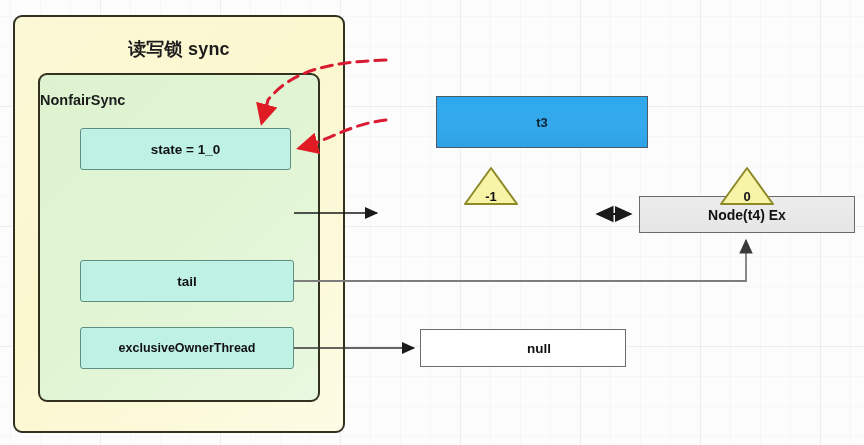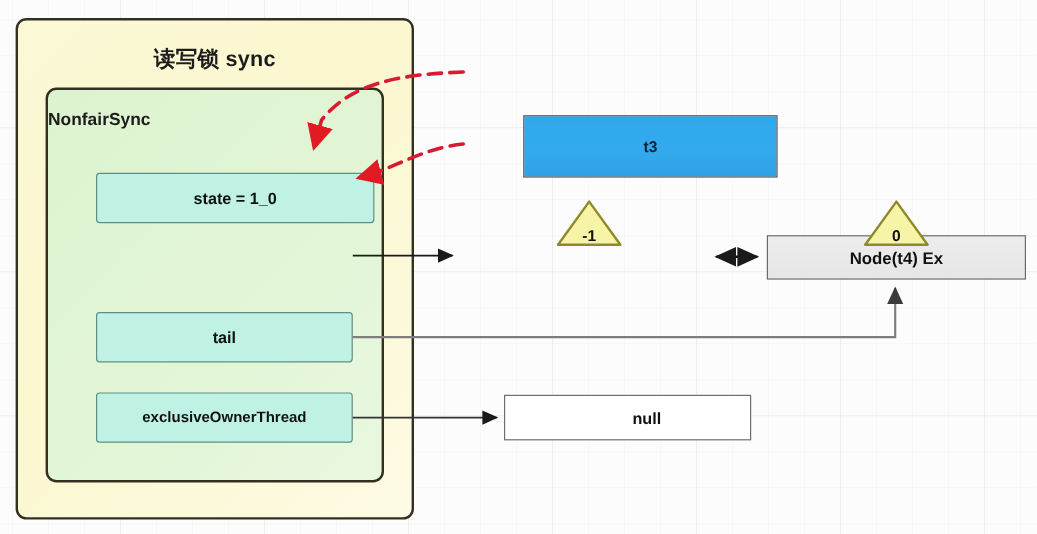--- a/index.html
+++ b/index.html
@@ -49,21 +49,21 @@
   }
 
   
   .field{
     background:#bff2e4;
     border:1.6px solid #5e8f82;
     border-radius:3px;
     display:flex;align-items:center;justify-content:center;
     font-size:13.5px;font-weight:bold;color:#111;
   }
-  #f-state{left:80px;top:144px;width:232px;height:42px;}
+  #f-state{left:80px;top:128px;width:211px;height:42px;}
   #f-head {left:80px;top:192px;width:214px;height:42px;}
   #f-tail {left:80px;top:260px;width:214px;height:42px;}
   #f-eot  {left:80px;top:327px;width:214px;height:42px;font-size:12.5px;}
 
   
   .thread{
     background:linear-gradient(180deg,#2ea8ed 0%,#34aaec 55%,#2ea2e4 100%);
     border:1.6px solid #4a5a66;
     display:flex;align-items:center;justify-content:center;
     font-size:13px;font-weight:bold;color:#0c2333;

